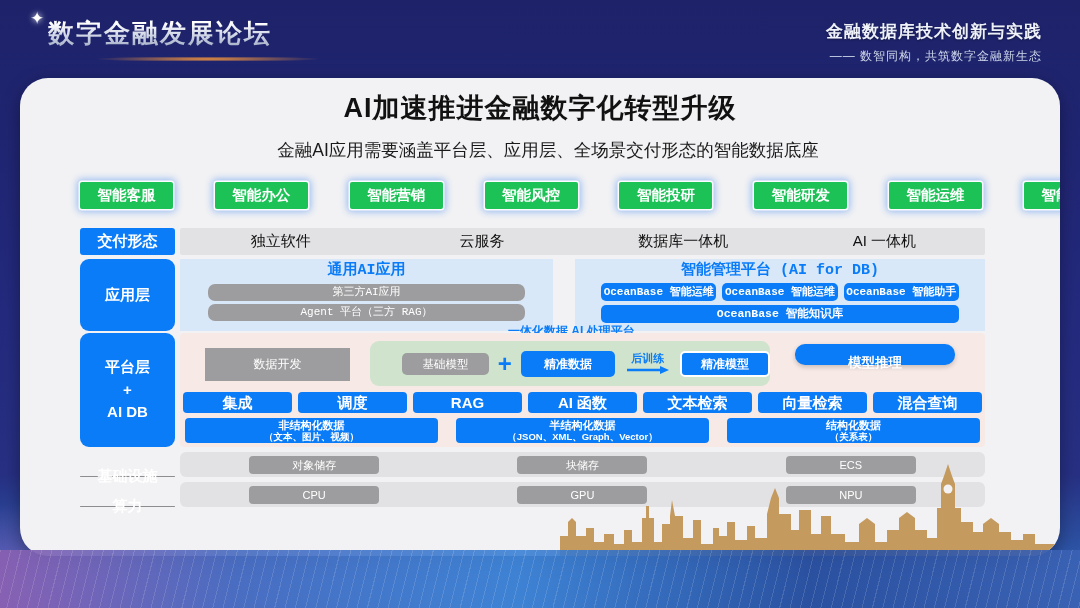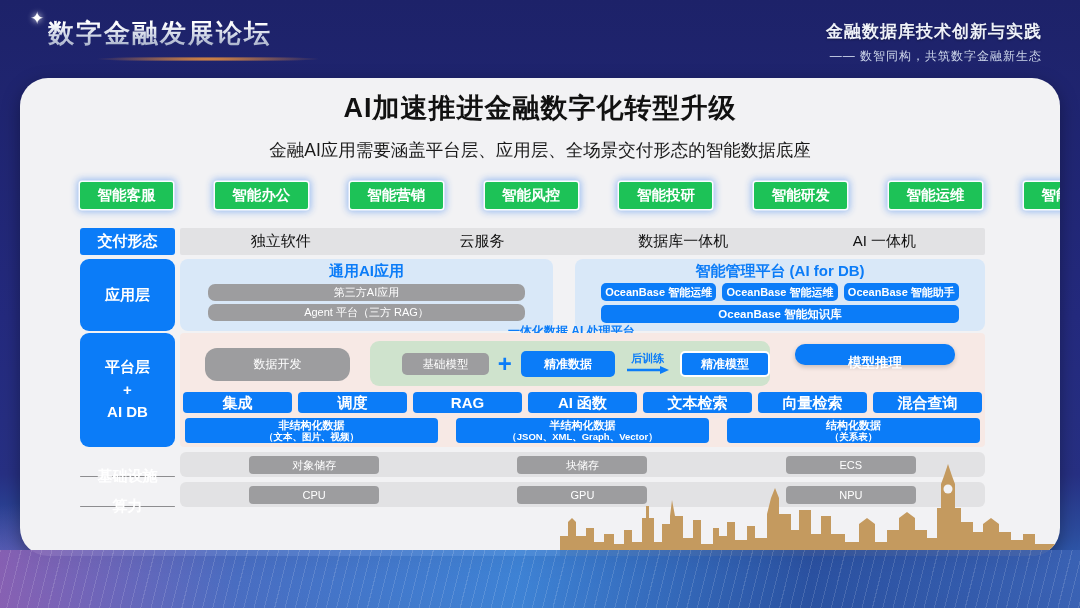--- a/index.html
+++ b/index.html
@@ -32,21 +32,21 @@
   .hr-title { font-size:17px; font-weight:bold; color:#eef1f8; letter-spacing:1px;
     text-shadow:0 1px 2px rgba(0,0,0,.35); }
   .hr-sub { margin-top:5px; font-size:12px; color:#cdd6ea; letter-spacing:1px; }
 
   
   .card { position:absolute; left:20px; top:78px; width:1040px; height:478px;
     background:#f2f2f4; border-radius:28px; overflow:hidden;
     box-shadow:0 6px 18px rgba(0,0,0,.35); }
   .slide-title { position:absolute; top:12px; left:0; width:100%; text-align:center;
     font-size:27px; font-weight:bold; color:#111; letter-spacing:1px; }
-  .slide-subtitle { position:absolute; top:60px; left:0; width:100%; text-align:center;
+  .slide-subtitle { position:absolute; top:60px; left:8px; width:100%; text-align:center;
     font-size:17.5px; color:#1a1a1a; }
 
   
   .scenario-row { position:absolute; top:104px; left:60px; width:1037px;
     display:flex; justify-content:space-between; }
   .scenario-btn { width:93px; height:27px; background:#1dc257; color:#fff; font-weight:bold;
     font-size:14.5px; display:flex; align-items:center; justify-content:center; border-radius:2px;
     box-shadow:0 0 0 1.5px rgba(255,255,255,.95), 0 0 7px 3px rgba(150,185,240,.95); }
 
   
@@ -57,39 +57,39 @@
   .lbl-gray { background:#8d8d8f;margin-top:24px; }
   .row-content { flex:1; position:relative; }
 
   .delivery-row { top:150px; height:27px; }
   .delivery-row .row-label { border-radius:3px; }
   .delivery-content { background:#e2e2e4; border-radius:2px; display:flex; align-items:center; }
   .delivery-item { flex:1; text-align:center; font-size:15px; color:#111; }
 
   .app-row { top:181px; height:72px; }
   .app-row .row-label { border-radius:9px; }
-  .panel { background:#d9e8f8; border-radius:8px; padding:2px 26px 5px; }
+  .panel { background:#d9e8f8; border-radius:0; padding:2px 26px 5px;font-family:Liberation Mono, monospace; }
   .panel-left { position:absolute; left:0; top:0; width:373px; height:72px; }
   .panel-right { position:absolute; left:395px; top:0; right:0; height:72px; }
   .panel-title { text-align:center; color:#0b7cf8; font-weight:bold; font-size:15px; height:20px; line-height:20px; }
   .gray-bar { background:#9d9d9f; color:#fff; border-radius:7px; height:17px; line-height:17px;
     text-align:center; font-size:11px; margin:3px 2px 0; }
   .ob-btn-row { display:flex; gap:6px; margin-top:2px; }
   .blue-btn { background:#0b7cf8; color:#fff; font-weight:bold; text-align:center; border-radius:5px; }
   .ob-btn { flex:1; height:18px; line-height:18px; font-size:11px; }
   .ob-full { height:18px; line-height:18px; font-size:11.5px; margin-top:4px; }
 
   .pipeline-label { position:absolute; top:245px; left:488px; font-size:12px; font-weight:bold; color:#0b7cf8; }
 
   .platform-row { top:255px; height:114px; }
   .platform-row .row-label { border-radius:9px; line-height:1.5; }
   .platform-content { background:#f7e9e5; border-radius:4px; }
   .pf-r1 { position:absolute; top:8px; left:0; width:100%; height:46px; }
   .data-dev { position:absolute; left:25px; top:7px; width:145px; height:33px; background:#9d9d9f;
-    color:#fff; font-size:12px; border-radius:12px; display:flex; align-items:center; justify-content:center; }
+    color:#fff; font-size:12px; border-radius:0; display:flex; align-items:center; justify-content:center; }
   .green-panel { position:absolute; left:190px; top:0; width:400px; height:45px; background:#cfe3cd;
     border-radius:9px; display:flex; align-items:center; justify-content:center; gap:9px;padding-left:32px; }
   .base-model { width:92px; height:22px; line-height:22px; text-align:center; background:#9d9d9f;
     color:#fff; font-size:11.5px; border-radius:5px; }
   .plus-sign { color:#0b7cf8; font-size:24px; font-weight:bold; line-height:20px; }
   .pd-btn { width:100px; height:26px; line-height:26px; font-size:12px; }
   .post-train { display:flex; flex-direction:column; align-items:center; width:50px; }
   .post-train-text { font-size:11px; font-weight:bold; color:#0b7cf8; line-height:11px; }
   .arrow-line { margin-top:2px; width:42px; height:8px; }
   .pm-btn { width:95px; height:26px; line-height:22px; font-size:12px; border:2px solid #fff; }

